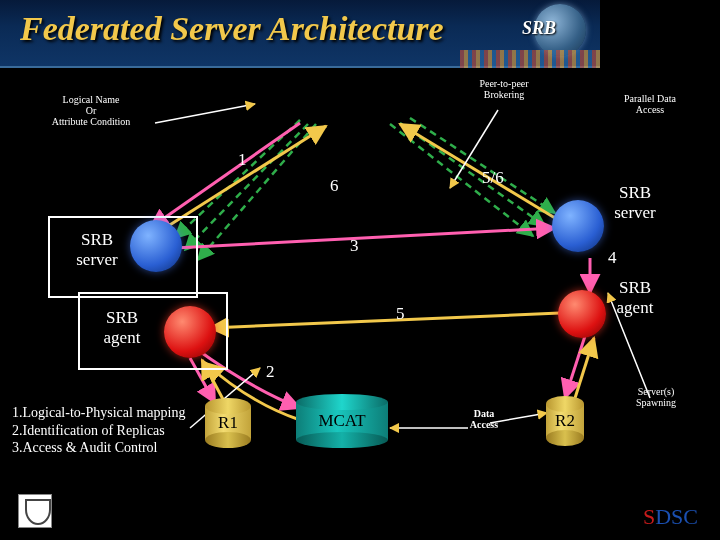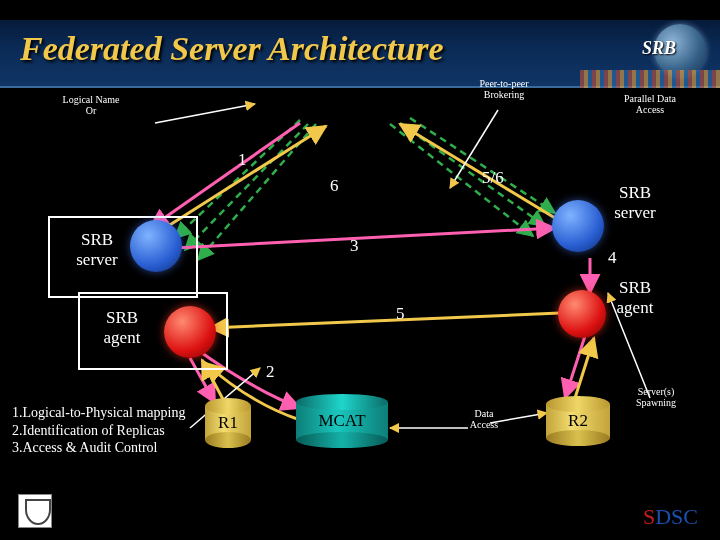--- a/index.html
+++ b/index.html
@@ -5,26 +5,25 @@
   * { margin: 0; padding: 0; box-sizing: border-box; }
   body {
     width: 720px;
     height: 540px;
     background: #000;
     position: relative;
     font-family: "Times New Roman", serif;
     overflow: hidden;
   }
   .header {
-    width: 720px;
+    width: 600px;
     height: 68px;
     background: linear-gradient(180deg,#061a3a 0%,#0a2a55 40%,#0f3566 100%);
     position: relative;
     border-bottom: 2px solid #3a6b9a;
-    margin-top: 20px;
   }
   .header::after{
     content:"";
     position:absolute;right:0;top:50px;width:140px;height:18px;
     background:repeating-linear-gradient(90deg,#c94f3a 0 4px,#e8a33a 4px 8px,#2a6fae 8px 12px);
     opacity:.6;
   }
   .title {
     font-size: 34px;
     font-weight: bold;
@@ -146,20 +145,21 @@
 
     <line x1="490" y1="355" x2="547" y2="345" stroke="#fff" stroke-width="1.5" marker-end="url(#ah-yel)"></line>
     <line x1="468" y1="360" x2="390" y2="360" stroke="#fff" stroke-width="1.5" marker-end="url(#ah-yel)"></line>
 
     <line x1="190" y1="360" x2="260" y2="300" stroke="#fff" stroke-width="1.5" marker-end="url(#ah-yel)"></line>
   </svg>
 
   <div class="lbl small" style="left:26px;top:26px;width:130px;">
     <div>Logical Name</div>
     <div>Or</div>
+    <div>Attribute Condition</div>
   </div>
 
 
   <div class="lbl small" style="left:454px;top:10px;width:100px;">
     <div>Peer-to-peer</div>
       <div>Brokering</div>
   </div>
   <div class="lbl small" style="left:600px;top:25px;width:100px;text-align:center;">
     <div>Parallel Data</div>
       <div>Access</div>
@@ -200,36 +200,36 @@
     <div class="txt">R1</div>
   </div>
 
   <div class="cyl cyl-teal" style="left:296px;top:326px;width:92px;height:54px;">
     <div class="body"></div>
       <div class="top"></div>
       <div class="bot"></div>
     <div class="txt">MCAT</div>
   </div>
 
-  <div class="cyl" style="left:546px;top:328px;width:64px;height:50px;">
+  <div class="cyl" style="left:546px;top:328px;width:38px;height:50px;">
     <div class="body"></div>
       <div class="top"></div>
       <div class="bot"></div>
     <div class="txt">R2</div>
   </div>
 
   <div class="num" style="left:238px;top:82px;">1</div>
   <div class="num" style="left:330px;top:108px;">6</div>
   <div class="num" style="left:482px;top:100px;">5/6</div>
   <div class="num" style="left:350px;top:168px;">3</div>
   <div class="num" style="left:608px;top:180px;">4</div>
   <div class="num" style="left:396px;top:236px;">5</div>
   <div class="num" style="left:266px;top:294px;">2</div>
 
-  <div class="lbl small" style="left:454px;top:340px;width:60px;">
+  <div class="lbl small" style="left:454px;top:340px;width:60px;font-weight:bold;">
     <div>Data</div>
       <div>Access</div>
   </div>
   <div class="lbl small" style="left:616px;top:318px;width:80px;">
     <div>Server(s)</div>
       <div>Spawning</div>
   </div>
 
   <div class="mcat-list">
     <div>1.Logical-to-Physical mapping</div>

